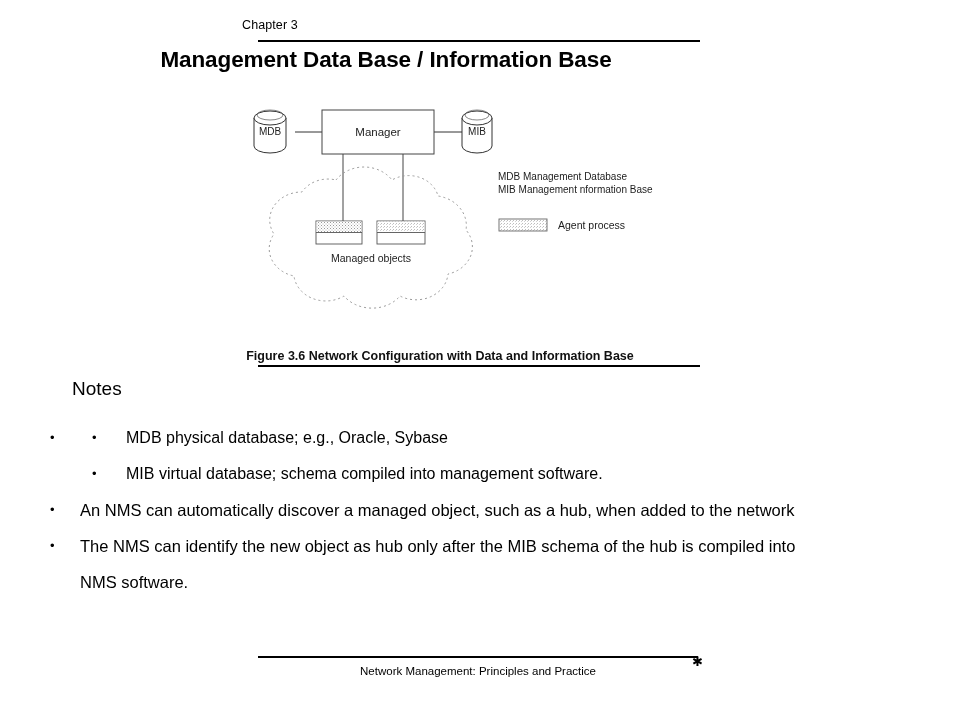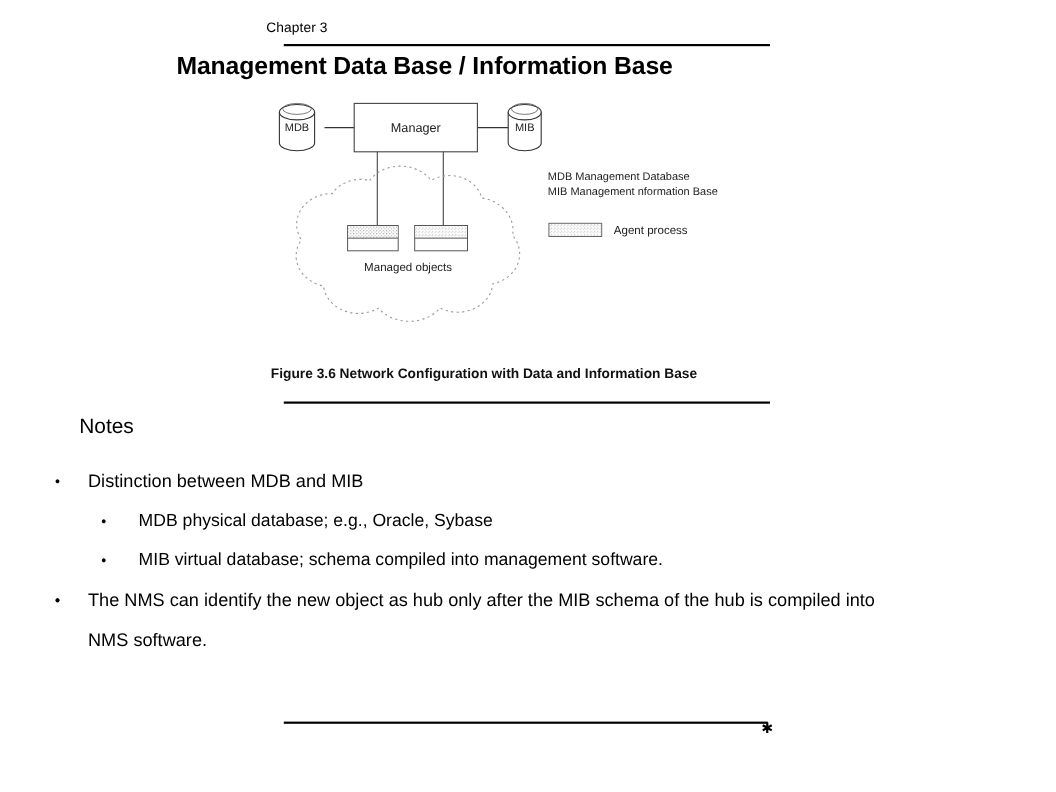--- a/index.html
+++ b/index.html
@@ -55,21 +55,21 @@
     text-align: center;
     font-size: 22.5px;
     font-weight: bold;
     letter-spacing: -0.1px;
   }
 
   
   #figure-region {
     position: absolute;
     left: 0;
-    top: 0;
+    top: 16px;
     width: 960px;
     height: 360px;
     pointer-events: none;
   }
   #figure-svg {
     position: absolute;
     left: 240px;
     top: 86px;
   }
   #figure-caption {
@@ -244,41 +244,42 @@
   <div id="figure-caption">Figure 3.6 Network Configuration with Data and Information Base</div>
 </div>
 <div id="figure-rule"></div>
 
 <div id="notes-heading">Notes</div>
 
 <div id="notes-list">
 
   <div class="note-item level-1">
     <span class="bullet">•</span>
-    <span class="note-text">Distinction between MDB and MIB</span>
   </div>
 
   <div class="note-item level-2">
     <span class="bullet">•</span>
     <span class="note-text">MDB physical database; e.g., Oracle, Sybase</span>
   </div>
 
   <div class="note-item level-2">
     <span class="bullet">•</span>
     <span class="note-text">MIB virtual database; schema compiled into  management software.</span>
   </div>
 
   <div class="note-item level-1">
     <span class="bullet">•</span>
+    <span class="note-text">An NMS can automatically discover a managed   object, such as a hub, when added to the network</span>
   </div>
 
   <div class="note-item level-1">
     <span class="bullet">•</span>
     <span class="note-text">The NMS can identify the new object as hub only  after the MIB schema of the hub is compiled into</span>
   </div>
 
   <div class="note-continuation">NMS software.</div>
 </div>
 
 <div id="footer-rule"></div>
 <div id="footer-asterisk">✱</div>
 <div id="footer-text">
+  <div>Network Management: Principles and Practice</div>
 </div>
 
 </body></html>

